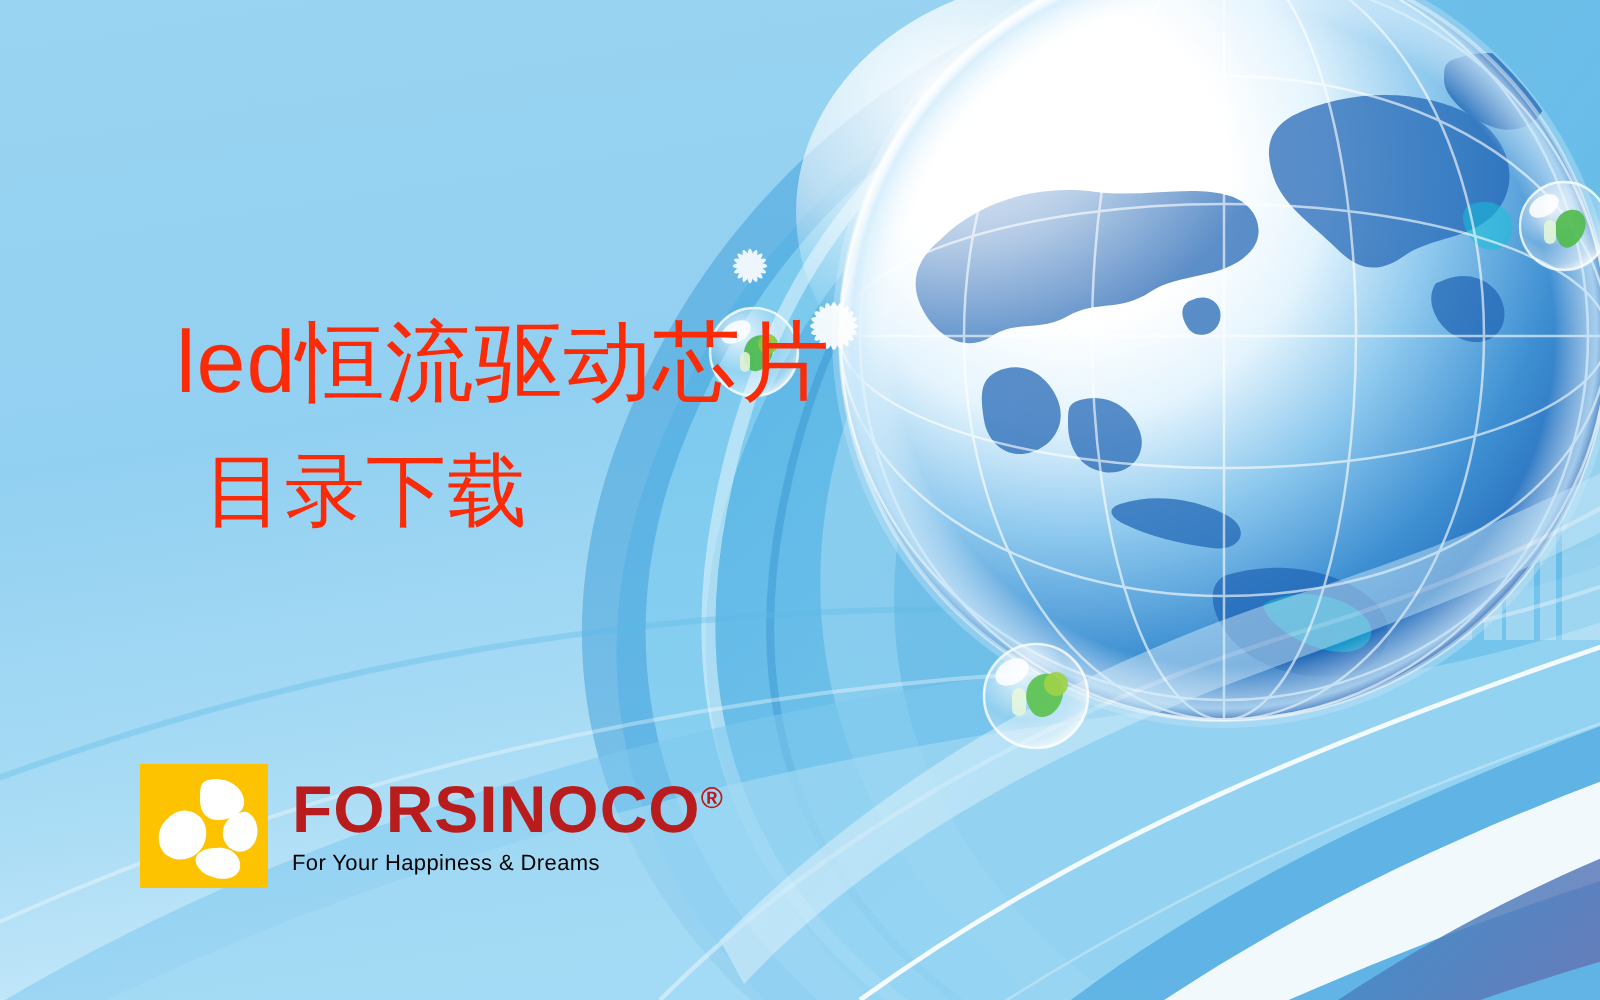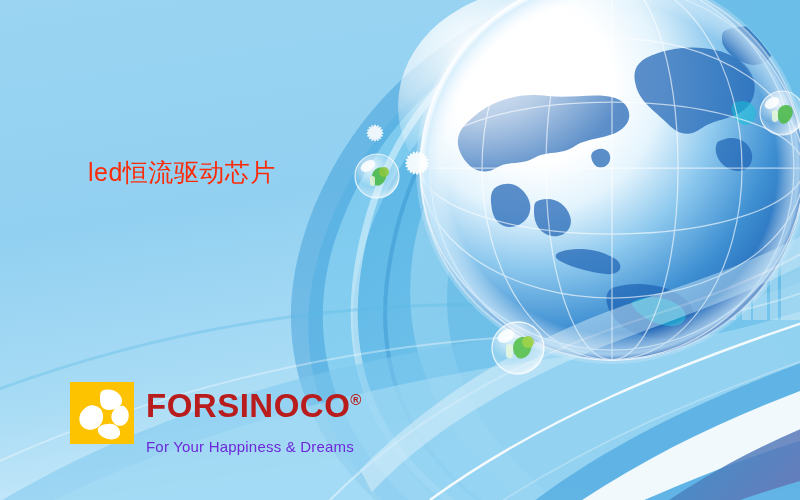--- a/index.html
+++ b/index.html
@@ -34,21 +34,21 @@
   }
   .headline .line {
     color: #fb2b08;
     font-size: 37px;
     font-weight: 400;
     letter-spacing: 0.5px;
     font-family: "Liberation Serif", "DejaVu Serif", serif;
   }
   .headline .line.l1 {
     font-family: "Liberation Sans", "DejaVu Sans", sans-serif;
-    font-size: 25px;
+    font-size: 44px;
     margin-bottom: 22px;
   }
   .headline .line.l2 {
     margin-left: 14px;
     font-size: 40px;
     font-family: "Liberation Serif", "DejaVu Serif", serif;
   }
   .cjk {
     font-family: "Liberation Serif", "DejaVu Serif", serif;
   }
@@ -82,25 +82,25 @@
     line-height: 34px;
     white-space: nowrap;
     font-family: "Liberation Sans", "DejaVu Sans", sans-serif;
   }
   .logo-word .reg {
     font-size: 15px;
     vertical-align: super;
     letter-spacing: 0;
   }
   .logo-tagline {
-    color: #6d28d9;
-    font-size: 15px;
+    color: #000000;
+    font-size: 11px;
     letter-spacing: 0.2px;
     line-height: 18px;
-    margin-top: 15px;
+    margin-top: 1px;
     white-space: nowrap;
     font-family: "Liberation Sans", "DejaVu Sans", sans-serif;
   }
 </style>
 </head>
 <body>
 
 <div id="stage">
 
   <svg id="bg-svg" viewBox="0 0 800 500" preserveAspectRatio="none">
@@ -344,20 +344,21 @@
           <ellipse rx="2.6" ry="12" cx="0" cy="0" transform="rotate(112.5)"></ellipse>
           <ellipse rx="2.6" ry="12" cx="0" cy="0" transform="rotate(135)"></ellipse>
           <ellipse rx="2.6" ry="12" cx="0" cy="0" transform="rotate(157.5)"></ellipse>
         </g>
       </g>
     </g>
   </svg>
 
   <div class="headline">
     <div class="line l1">led恒流驱动芯片</div>
+    <div class="line l2 cjk">目录下载</div>
   </div>
 
   <div class="logo-block">
     <div class="logo-mark">
       <svg width="64" height="62" viewBox="0 0 64 62">
         <g fill="#ffffff">
           <path d="M34,8 C43,6 51,11 52,18 C53,24 46,28 39,28 C33,28 30,24 30,18 C30,12 30,9 34,8 Z"></path>
           <path d="M55,25 C60,29 60,38 55,42 C50,46 44,43 42,38 C40,33 43,27 48,25 C51,24 53,23 55,25 Z"></path>
           <path d="M26,24 C32,26 35,33 32,40 C29,47 20,50 14,46 C8,42 8,33 13,28 C17,24 21,22 26,24 Z"></path>
           <path d="M38,42 C45,41 51,46 50,52 C49,57 42,59 35,56 C29,54 26,48 29,45 C31,43 34,42 38,42 Z"></path>

